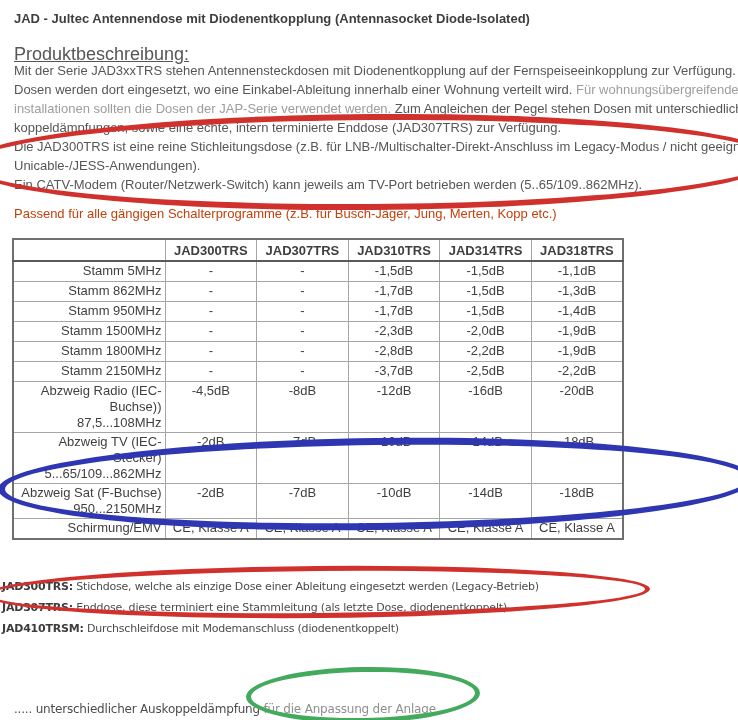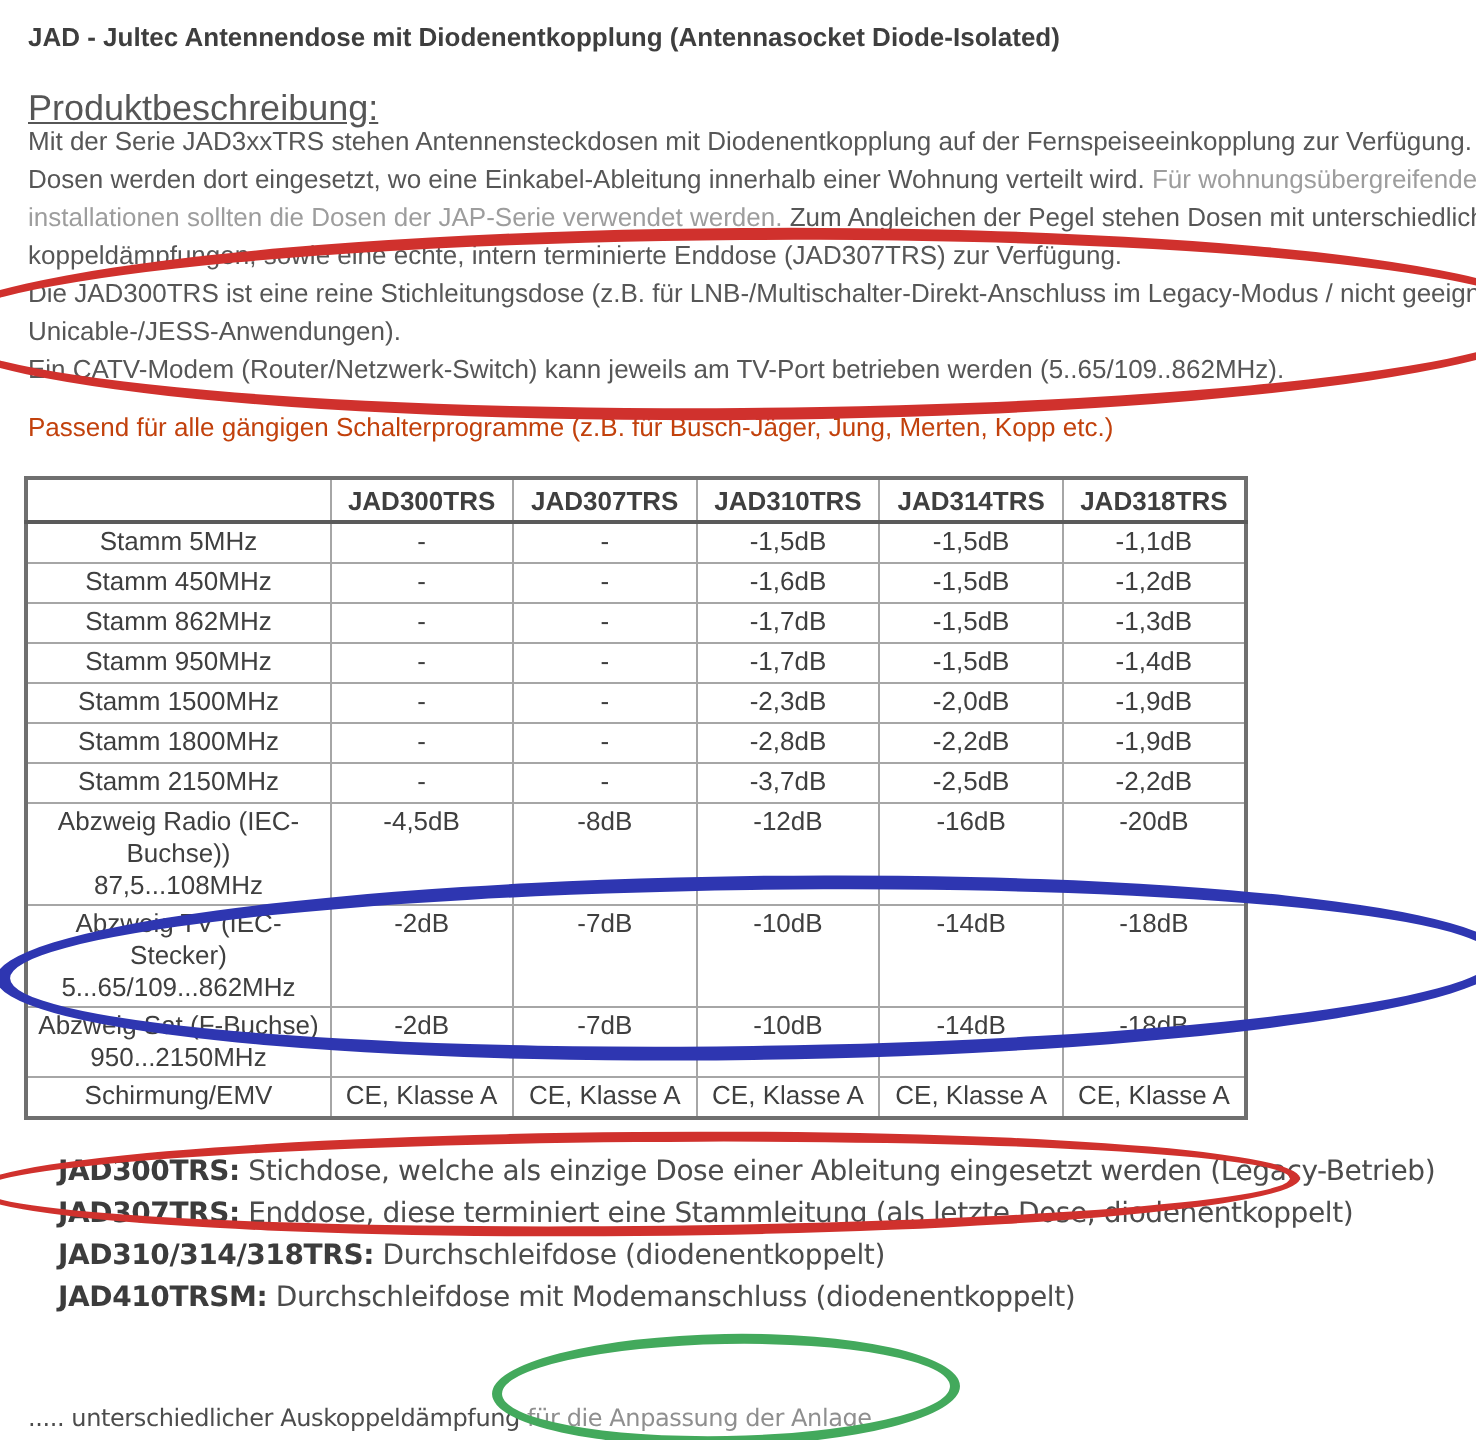--- a/index.html
+++ b/index.html
@@ -34,26 +34,26 @@
   }
   .spec-table col.label-col{width:152px;}
   .spec-table th{
     border:1px solid #a6a6a6;border-bottom:2px solid #5a5a5a;
     font-weight:bold;height:20px;text-align:center;padding:0 2px;
   }
   .spec-table td{
     border:1px solid #a6a6a6;height:17px;line-height:16px;
     vertical-align:top;padding:1px 3px;
   }
-  .spec-table td.label-cell{text-align:center;}
+  .spec-table td.label-cell{text-align:right;}
   .spec-table td.value-cell{text-align:center;}
   .models{
-    position:absolute;left:29px;top:576px;
+    position:absolute;left:2px;top:576px;
     font-family:"DejaVu Sans", sans-serif;
-    font-size:14px;letter-spacing:-0.2px;line-height:21px;color:#4c4c4c;
+    font-size:11px;letter-spacing:-0.2px;line-height:21px;color:#4c4c4c;
   }
   .model-line{white-space:nowrap;}
   .model-prefix{font-weight:bold;color:#3c3c3c;}
   .footer-line{
     position:absolute;left:14px;top:686px;
     font-family:"DejaVu Sans", sans-serif;
     font-size:12px;letter-spacing:-0.2px;white-space:nowrap;margin-top:16px;
   }
   .footer-dark{color:#4c4c4c;}
   .footer-light{color:#8f8f8f;}
@@ -109,28 +109,20 @@
     <tbody>
         <tr>
           <td class="label-cell">Stamm 5MHz</td>
           <td class="value-cell">-</td>
           <td class="value-cell">-</td>
           <td class="value-cell">-1,5dB</td>
           <td class="value-cell">-1,5dB</td>
           <td class="value-cell">-1,1dB</td>
         </tr>
         <tr>
-          <td class="label-cell">Stamm 450MHz</td>
-          <td class="value-cell">-</td>
-          <td class="value-cell">-</td>
-          <td class="value-cell">-1,6dB</td>
-          <td class="value-cell">-1,5dB</td>
-          <td class="value-cell">-1,2dB</td>
-        </tr>
-        <tr>
           <td class="label-cell">Stamm 862MHz</td>
           <td class="value-cell">-</td>
           <td class="value-cell">-</td>
           <td class="value-cell">-1,7dB</td>
           <td class="value-cell">-1,5dB</td>
           <td class="value-cell">-1,3dB</td>
         </tr>
         <tr>
           <td class="label-cell">Stamm 950MHz</td>
           <td class="value-cell">-</td>
@@ -194,21 +186,20 @@
           <td class="value-cell">CE, Klasse A</td>
           <td class="value-cell">CE, Klasse A</td>
           <td class="value-cell">CE, Klasse A</td>
         </tr>
       </tbody>
   </table>
 
   <div class="models">
       <div class="model-line"><span class="model-prefix">JAD300TRS:</span><span> Stichdose, welche als einzige Dose einer Ableitung eingesetzt werden (Legacy-Betrieb)</span></div>
       <div class="model-line"><span class="model-prefix">JAD307TRS:</span><span> Enddose, diese terminiert eine Stammleitung (als letzte Dose, diodenentkoppelt)</span></div>
-      <div class="model-line"><span class="model-prefix">JAD310/314/318TRS:</span><span> Durchschleifdose (diodenentkoppelt)</span></div>
       <div class="model-line"><span class="model-prefix">JAD410TRSM:</span><span> Durchschleifdose mit Modemanschluss (diodenentkoppelt)</span></div>
     </div>
 
   <div class="footer-line">
     <span class="footer-dark">..... unterschiedlicher Auskoppeldämpfung</span><span class="footer-light"> für die Anpassung der Anlage</span>
   </div>
 
   <div class="ellipse red-1" style="border-color: rgb(208, 49, 45);"></div>
   <div class="ellipse blue-1" style="border-color: rgb(46, 54, 177);"></div>
   <div class="ellipse red-2" style="border-color: rgb(208, 49, 45);"></div>

